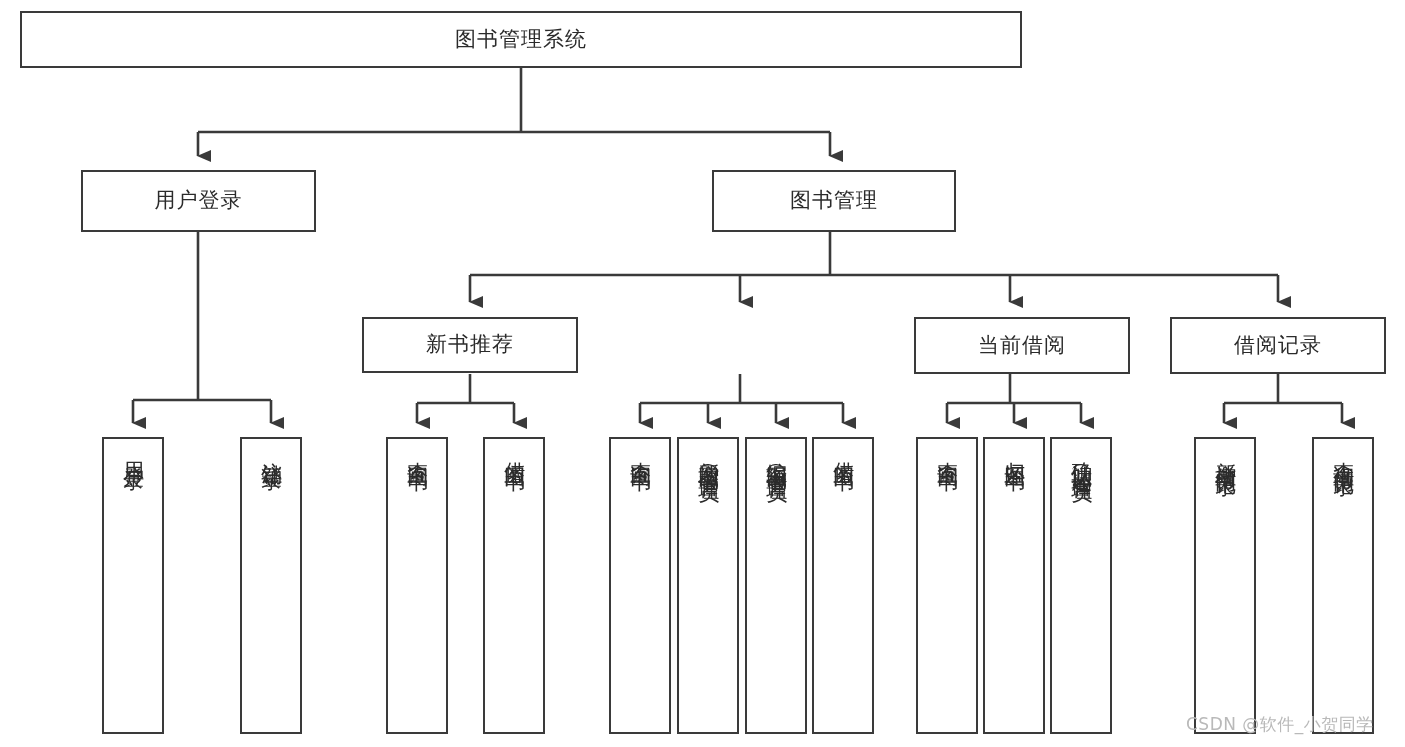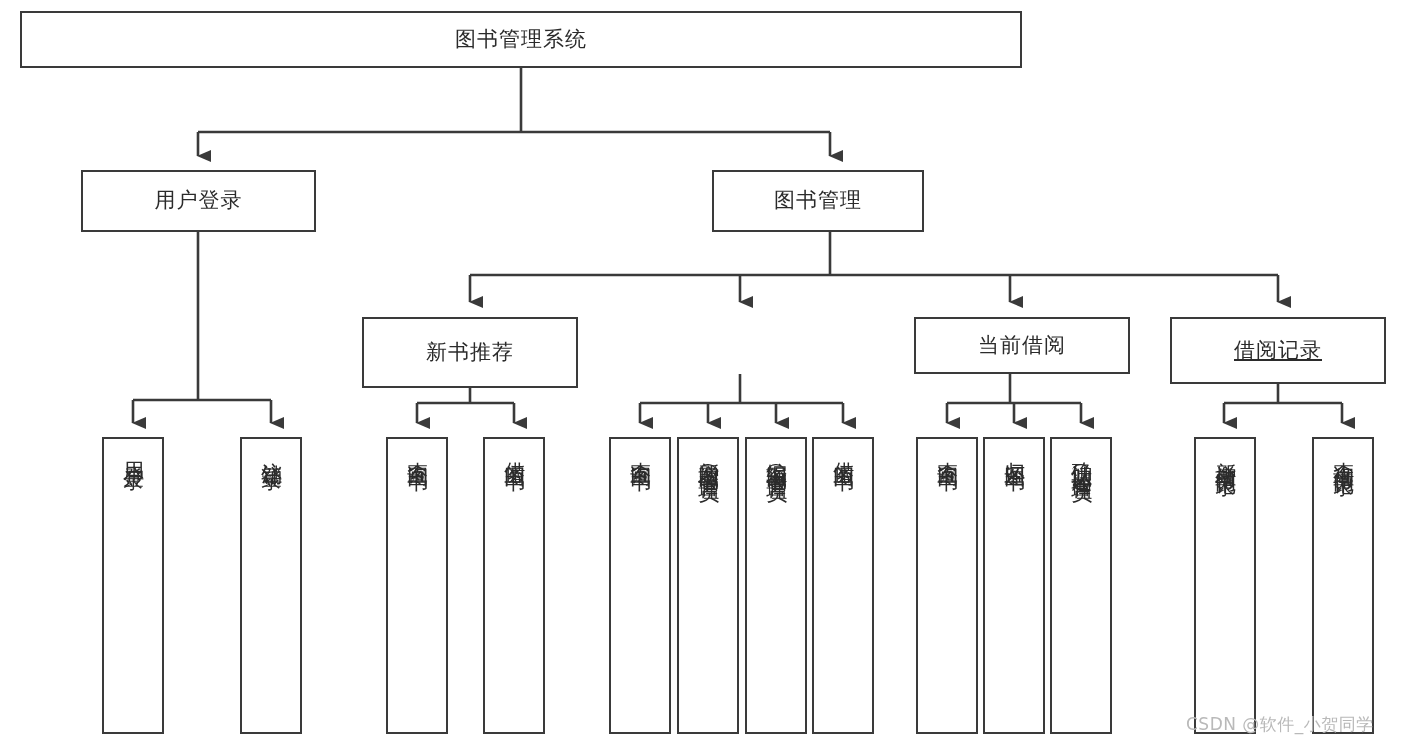--- a/index.html
+++ b/index.html
@@ -118,31 +118,31 @@
     </g>
   </svg>
 
   <div class="node horiz" style="left:20px; top:11px; width:1002px; height:57px;">
     <span class="label">图书管理系统</span>
   </div>
 
   <div class="node horiz" style="left:81px; top:170px; width:235px; height:62px;">
     <span class="label">用户登录</span>
   </div>
-  <div class="node horiz" style="left:712px; top:170px; width:212px; height:62px;">
+  <div class="node horiz" style="left:712px; top:170px; width:244px; height:62px;">
     <span class="label">图书管理</span>
   </div>
 
-  <div class="node horiz" style="left:362px; top:317px; width:216px; height:71px;">
+  <div class="node horiz" style="left:362px; top:317px; width:216px; height:56px;">
     <span class="label">新书推荐</span>
   </div>
   <div class="node horiz" style="left:902px; top:317px; width:216px; height:57px;margin-left:12px;">
     <span class="label">当前借阅</span>
   </div>
-  <div class="node horiz" style="left:1170px; top:317px; width:216px; height:67px;text-decoration:underline;">
+  <div class="node horiz" style="left:1170px; top:317px; width:216px; height:57px;">
     <span class="label">借阅记录</span>
   </div>
 
   <div class="node vert" style="left:102px; top:437px; width:62px; height:297px;">
     <span class="label">用户登录</span>
   </div>
   <div class="node vert" style="left:240px; top:437px; width:62px; height:297px;">
     <span class="label">注销登录</span>
   </div>
 

